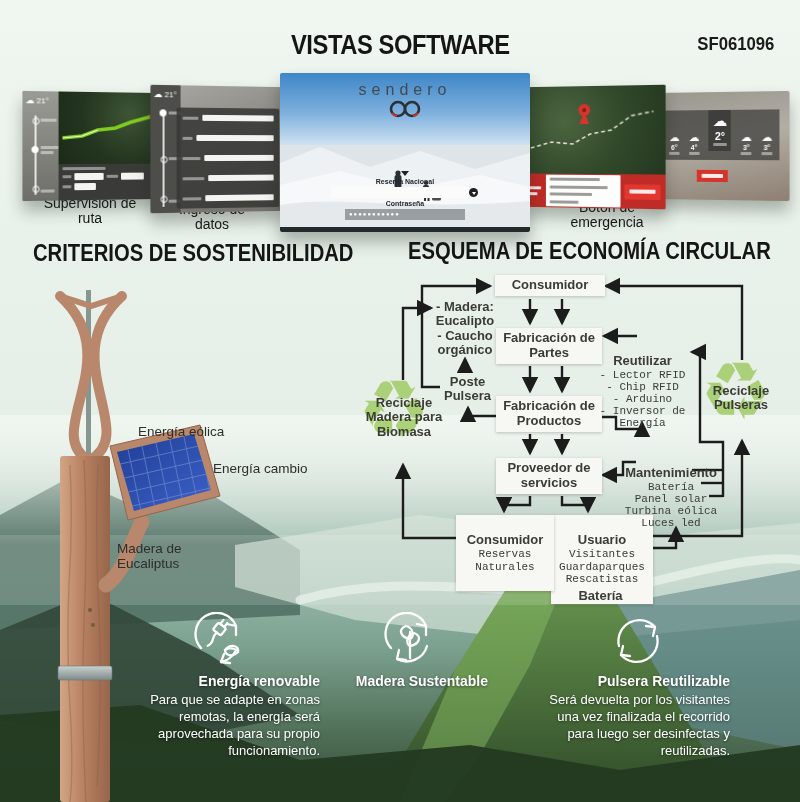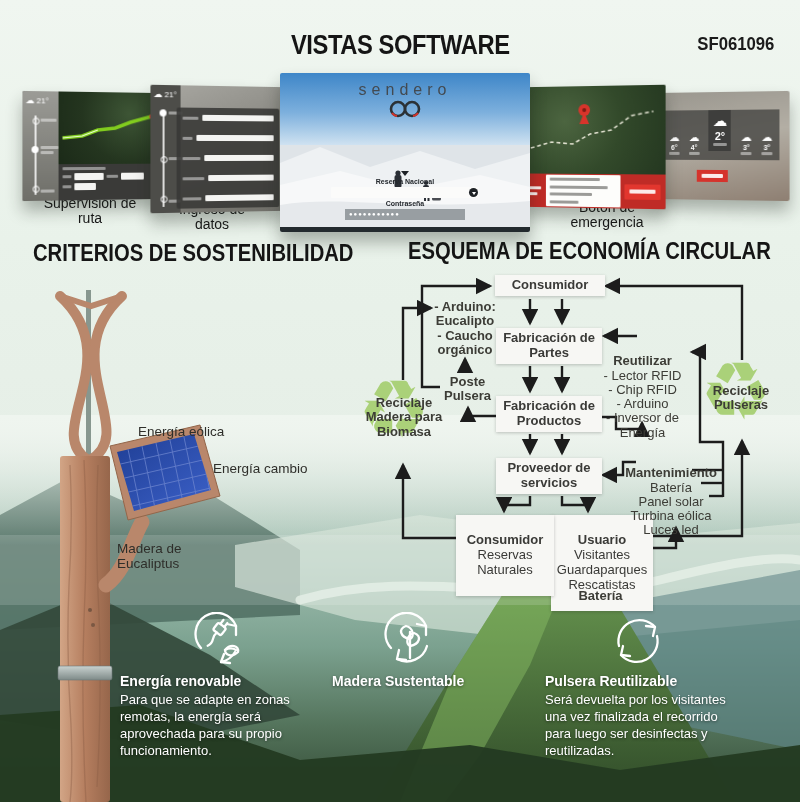--- a/index.html
+++ b/index.html
@@ -78,28 +78,28 @@
   .t5-btn{position:absolute;left:46px;top:78px;width:32px;height:12px;background:#d5332c;display:flex;align-items:center;justify-content:center;}
 
   
   .pole-label{position:absolute;font-size:13.5px;color:#2e2e2a;font-weight:500;}
 
   
   .flow{position:absolute;left:390px;top:270px;width:410px;height:350px;z-index:6;}
   .fc-svg{position:absolute;left:0;top:0;overflow:visible;}
   .fc-box{position:absolute;background:#f7f7f4;box-shadow:0 1px 3px rgba(40,40,40,.25);font-size:13px;font-weight:600;color:#3a3a37;text-align:center;padding:3px 2px;line-height:1.15;white-space:pre-line;}
   .fc-text{position:absolute;text-align:center;font-size:13px;font-weight:600;color:#3c3c36;line-height:1.1;white-space:pre-line;}
-  .fc-items{font-weight:500;font-size:13px;}
+  .fc-items{font-weight:500;font-size:11px;font-family:Liberation Mono, monospace;}
   .recycle{position:absolute;color:#a4ce6d;opacity:.9;}
 
   
   .landscape{position:absolute;left:0;top:415px;width:800px;height:387px;z-index:1;}
 
   
-  .foot-col{position:absolute;top:612px;z-index:8;color:#fff;text-align:left;}
+  .foot-col{position:absolute;top:612px;z-index:8;color:#fff;text-align:right;}
   .foot-title{font-size:14px;font-weight:700;margin-top:3px;text-shadow:0 1px 3px rgba(0,0,0,.5);}
   .foot-text{font-size:13px;line-height:1.32;margin-top:2px;text-shadow:0 1px 3px rgba(0,0,0,.55);}
   .foot-icon{display:block;margin:0 auto;}
 </style>
 </head>
 <body>
 
 <div class="poster">
 
   <svg class="landscape" width="800" height="387" viewBox="0 0 800 387">
@@ -438,21 +438,21 @@
     <div class="fc-box" style="left:161px;top:245px;width:98px;min-height:56px;">
       <span>Usuario</span><span class="fc-items pre" style="display:block;">Visitantes
 Guardaparques
 Rescatistas</span>
     </div>
     <div class="fc-box" style="left:66px;top:245px;width:94px;min-height:56px;">
       <span>Consumidor</span><span class="fc-items pre" style="display:block;">Reservas
 Naturales</span>
     </div>
 
-    <div class="fc-text" style="left:43px;top:30px;width:64px;">- Arduino:
+    <div class="fc-text" style="left:43px;top:30px;width:64px;">- Madera:
 Eucalipto
 - Caucho
 orgánico</div>
     <div class="fc-text" style="left:50px;top:105px;width:55px;">Poste
 Pulsera</div>
     <div class="fc-text" style="left:205px;top:70px;width:95px;">
       <span>Reutilizar</span><span class="fc-items pre" style="display:block;">- Lector RFID
 - Chip RFID
 - Arduino
 - Inversor de

